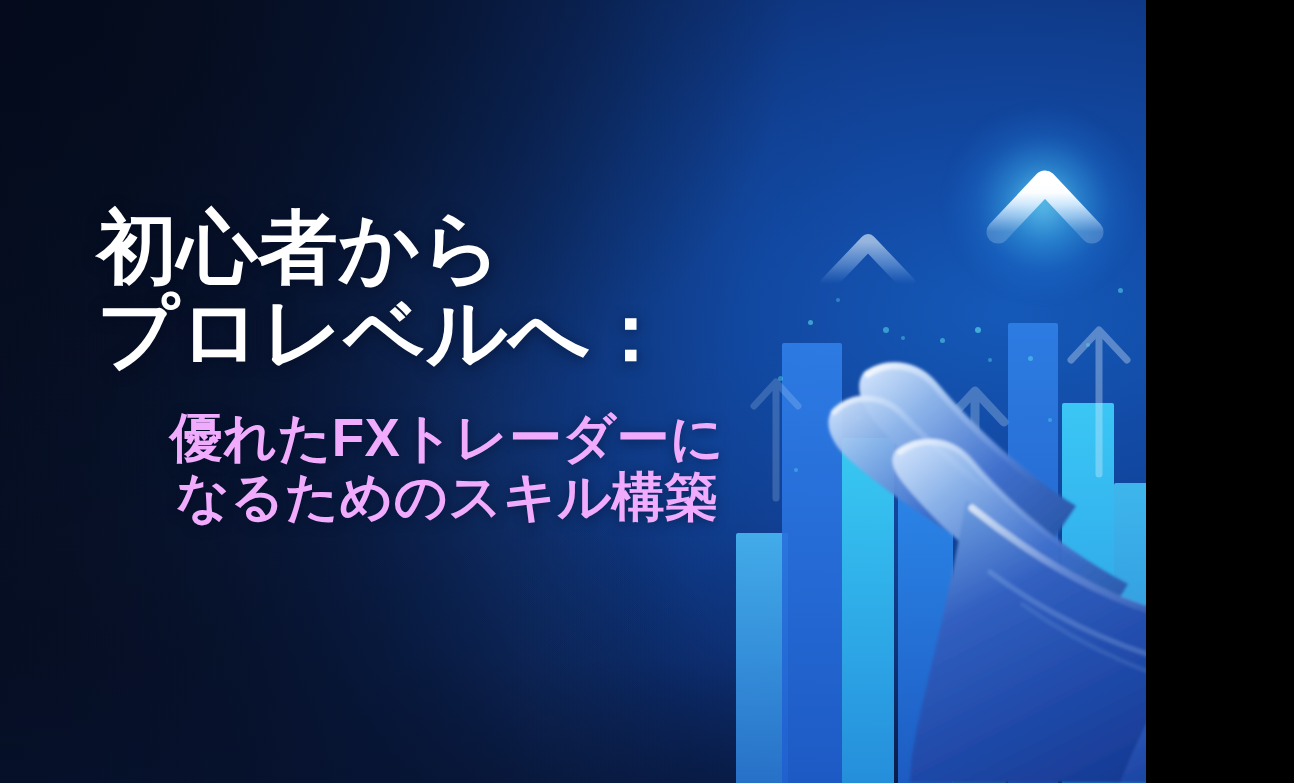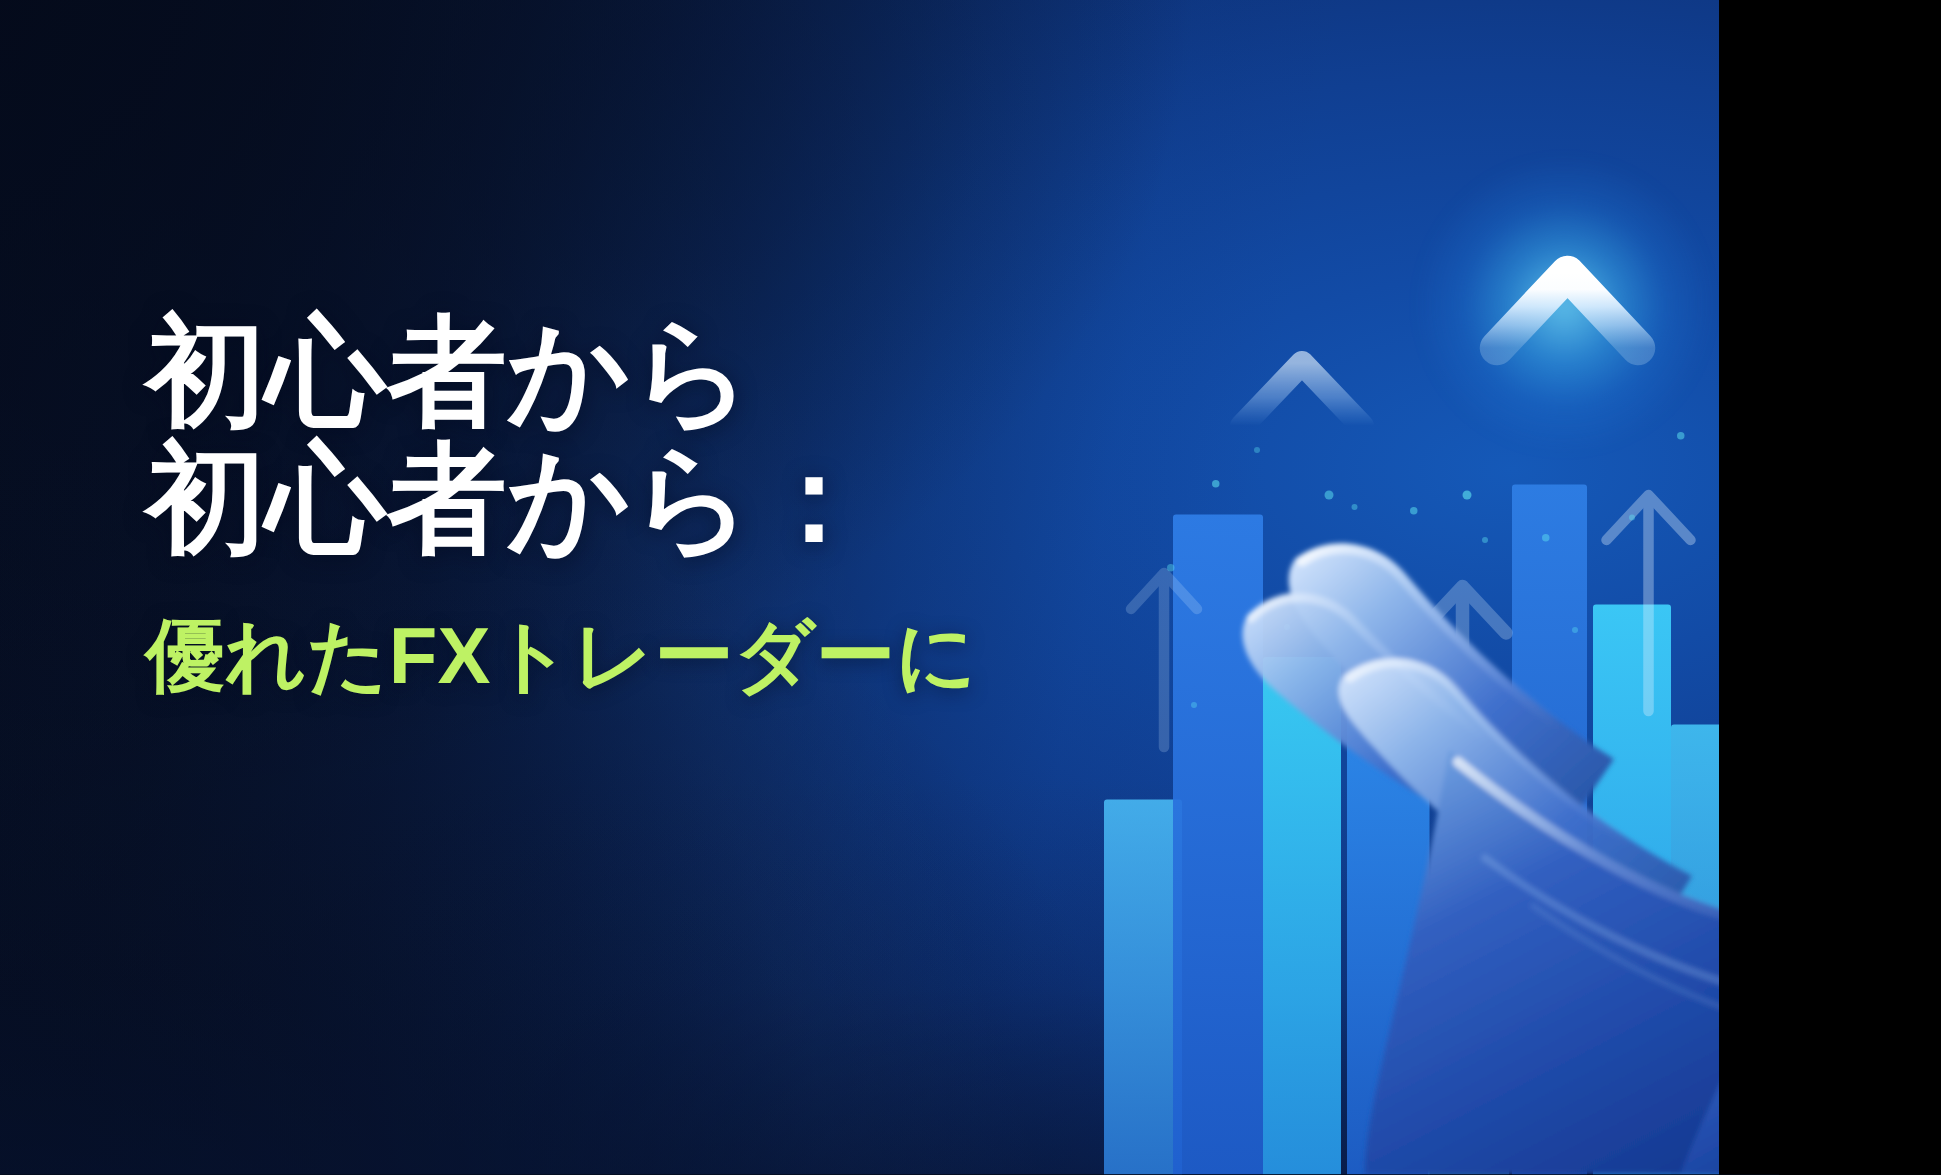--- a/index.html
+++ b/index.html
@@ -124,25 +124,26 @@
     color: #ffffff;
     letter-spacing: 0.005em;
     margin: 0;
     white-space: nowrap;
     text-shadow: 0 2px 14px rgba(2,10,30,0.55);
   }
   .subhead {
     font-size: 53px;
     font-weight: 700;
     line-height: 1.12;
-    color: #bef264;
+    color: #f0abfc;
     letter-spacing: 0.004em;
     margin: 0;
     white-space: nowrap;
     text-shadow: 0 2px 12px rgba(2,12,34,0.5);
+    text-align: center;
   }
   #subhead-wrap { margin-top: 32px; }
 </style>
 </head>
 <body>
 
 <div id="banner">
 
   <div class="bg-base"></div>
   <div class="bg-diag-sheen"></div>
@@ -319,20 +320,21 @@
 
         <path d="M200 220 C 270 272, 350 306, 420 318" fill="none" stroke="#9fc3ef" stroke-width="5" stroke-linecap="round" opacity=".28"></path>
         <path d="M232 252 C 300 300, 372 330, 438 342" fill="none" stroke="#7fa9e0" stroke-width="4" stroke-linecap="round" opacity=".2"></path>
       </g>
     </svg>
   </div>
 
   <div id="text-block">
     <div>
       <p class="headline">初心者から</p>
-      <p class="headline">初心者から：</p>
+      <p class="headline">プロレベルへ：</p>
     </div>
     <div id="subhead-wrap">
       <p class="subhead">優れたFXトレーダーに</p>
+      <p class="subhead">なるためのスキル構築</p>
     </div>
   </div>
 
 </div>
 
 </body></html>

